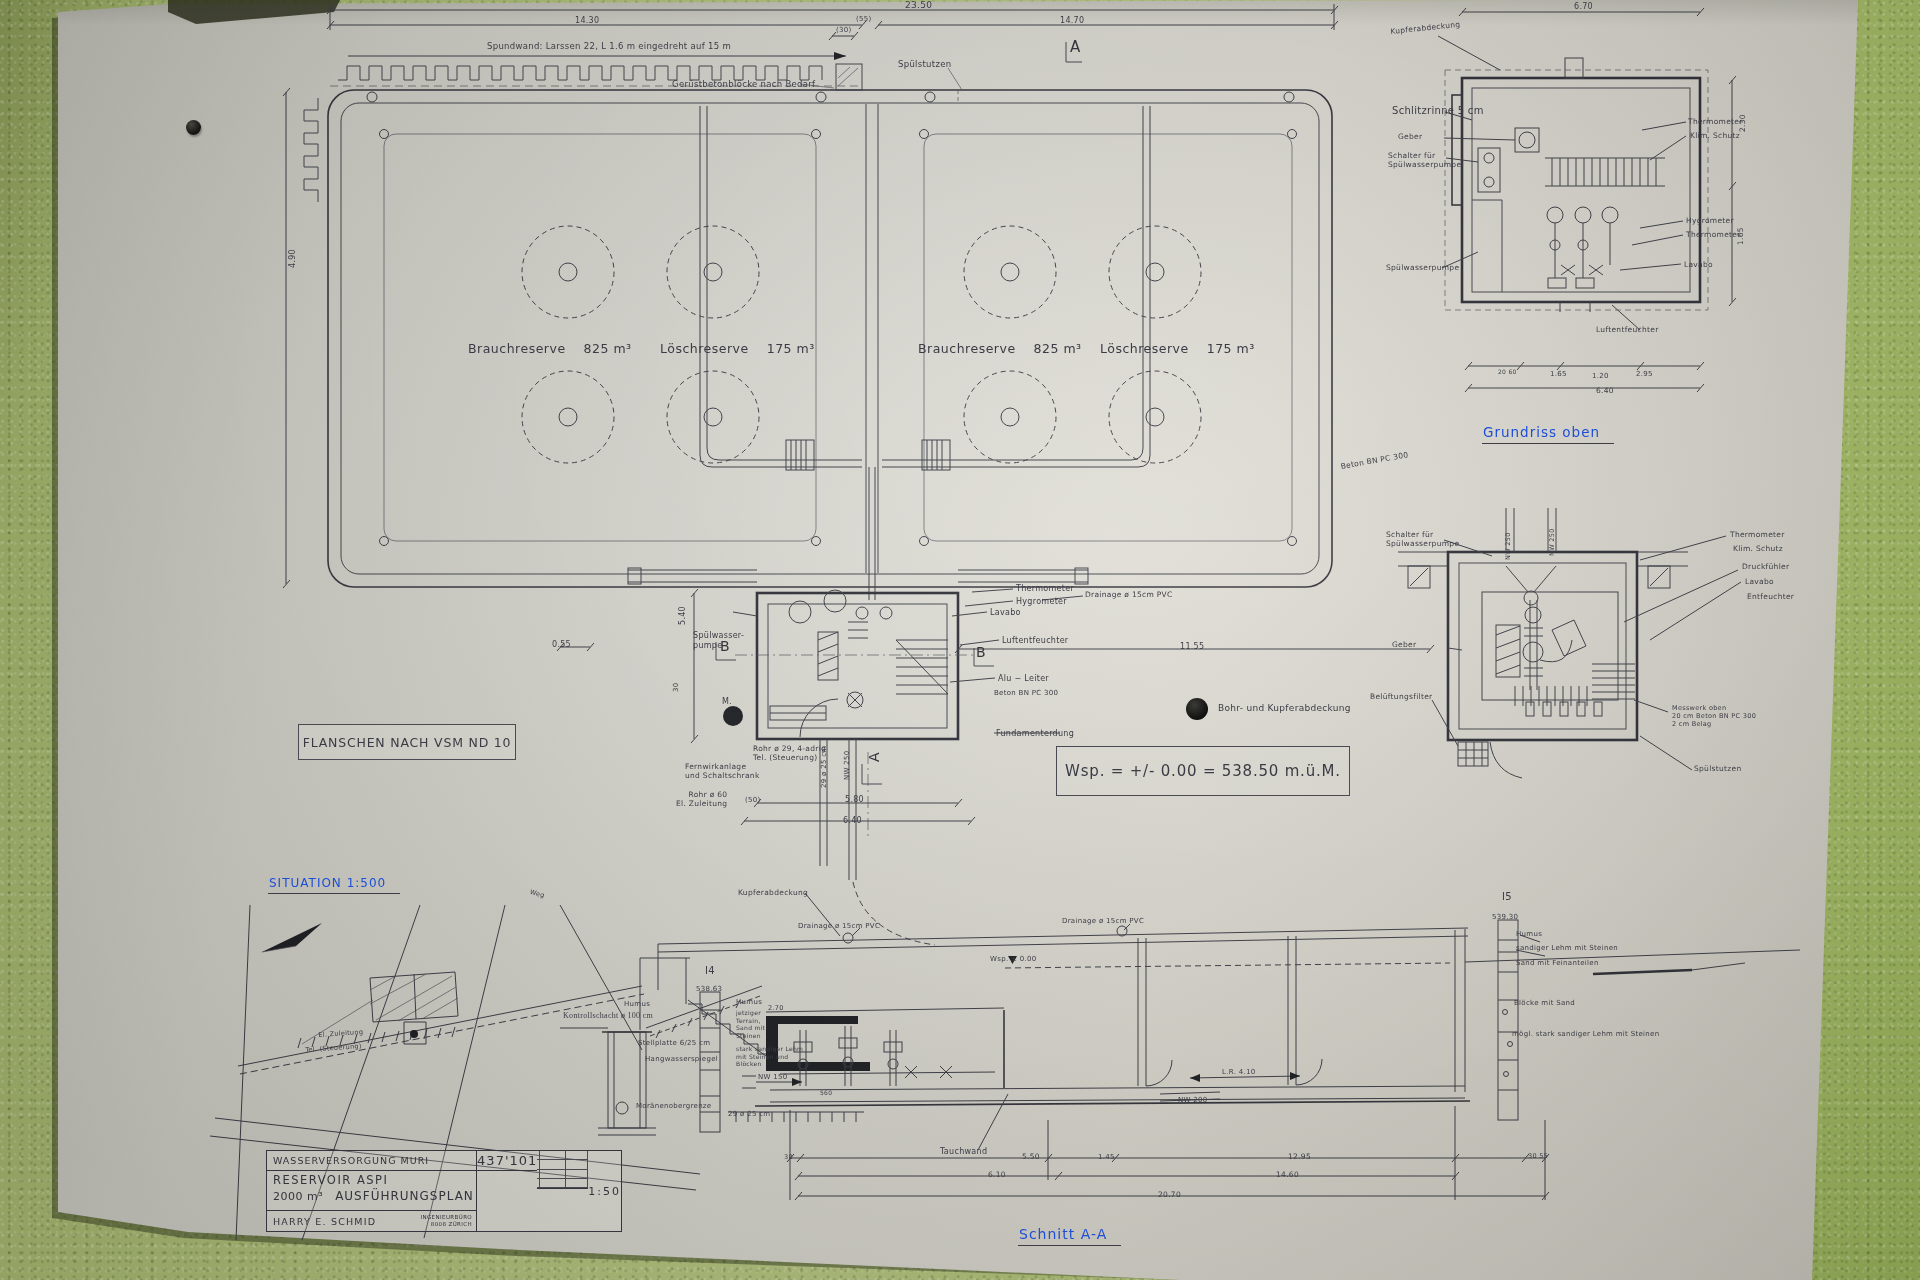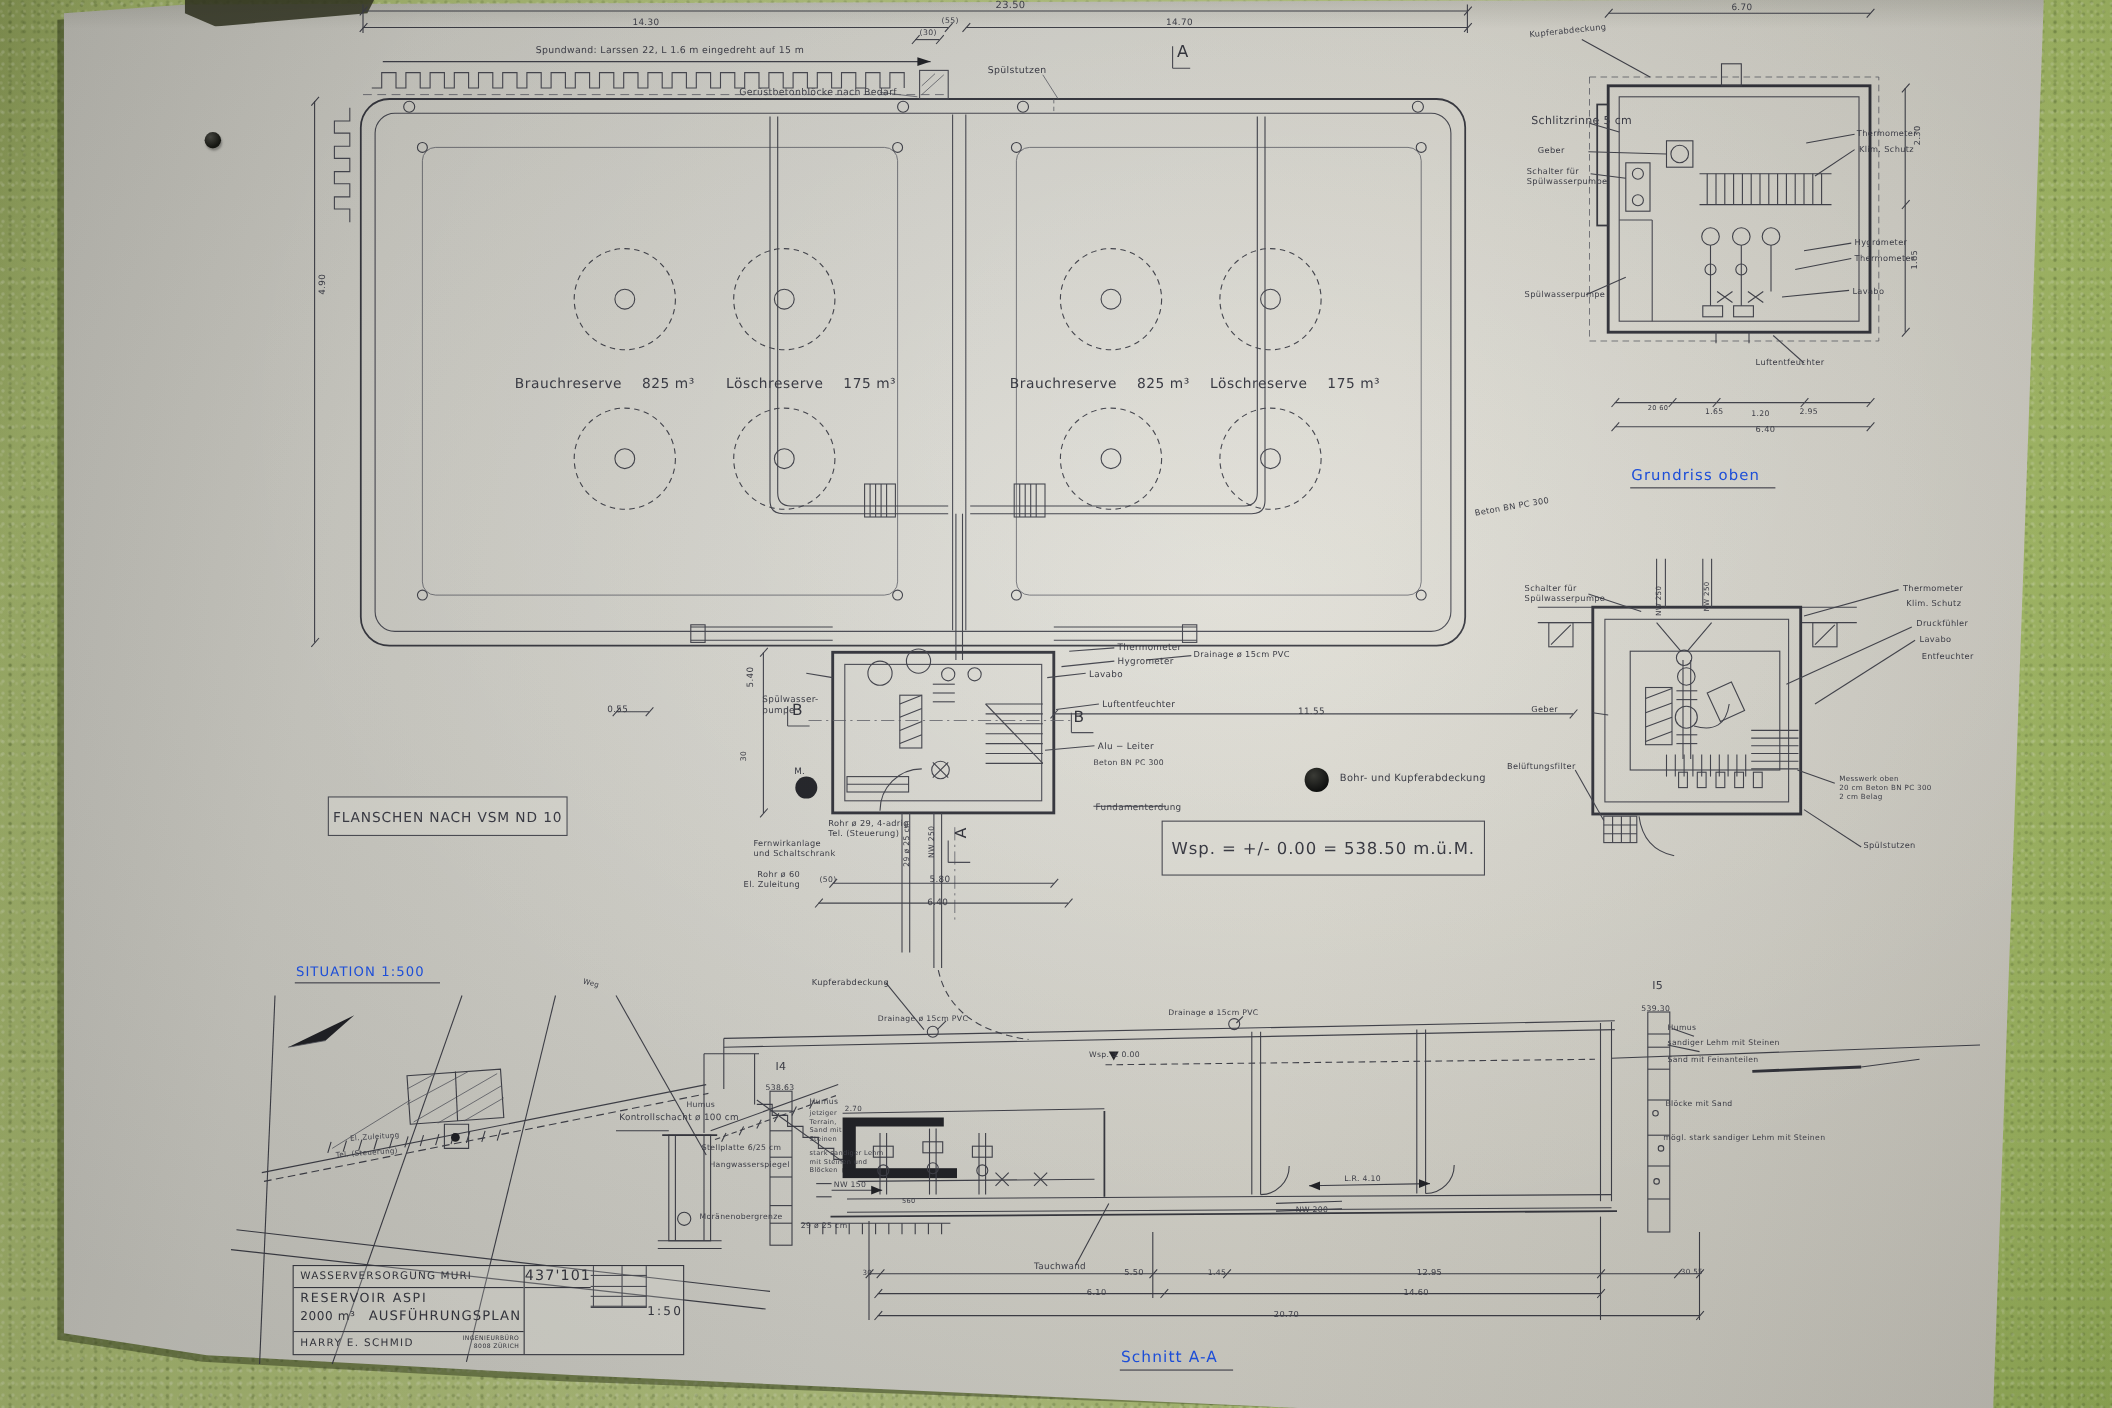--- a/index.html
+++ b/index.html
@@ -656,21 +656,21 @@
     <div class="ann" style="left: 531px; top: 888px; font-size: 6.5px; transform: rotate(15deg);">Weg</div>
     <div class="ann" style="left: 318px; top: 1031px; font-size: 6.5px; transform: rotate(-4deg);">El. Zuleitung</div>
     <div class="ann" style="left: 305px; top: 1046px; font-size: 6.5px; transform: rotate(-4deg);">Tel. (Steuerung)</div>
     <div class="ann" style="left: 738px; top: 888px; font-size: 7.5px;">Kupferabdeckung</div>
     <div class="ann" style="left: 798px; top: 922px; font-size: 7px;">Drainage  ø 15cm  PVC</div>
     <div class="ann" style="left: 1062px; top: 917px; font-size: 7px;">Drainage  ø 15cm  PVC</div>
     <div class="ann" style="left: 705px; top: 965px; font-size: 10px;">I4</div>
     <div class="ann" style="left: 696px; top: 985px; font-size: 7px;">538.63</div>
     <div class="ann" style="left: 1502px; top: 891px; font-size: 10px;">I5</div>
     <div class="ann" style="left: 1492px; top: 913px; font-size: 7px;">539.30</div>
-    <div class="ann" style="left: 563px; top: 1011px; font-size: 8px;">Kontrollschacht ø 100 cm</div>
+    <div class="ann" style="left: 563px; top: 1011px; font-size: 8px; font-family: Liberation Serif, serif;">Kontrollschacht ø 100 cm</div>
     <div class="ann" style="left: 624px; top: 1000px; font-size: 7px;">Humus</div>
     <div class="ann" style="left: 638px; top: 1039px; font-size: 7px;">Stellplatte   6/25 cm</div>
     <div class="ann" style="left: 645px; top: 1055px; font-size: 7px;">Hangwasserspiegel</div>
     <div class="ann" style="left: 636px; top: 1102px; font-size: 7px;">Moränenobergrenze</div>
     <div class="ann" style="left: 736px; top: 998px; font-size: 7px;">Humus</div>
     <div class="ann" style="left: 736px; top: 1009px; font-size: 6px;">jetziger
 Terrain,
 Sand mit
 Steinen</div>
     <div class="ann" style="left: 736px; top: 1045px; font-size: 6px;">stark sandiger Lehm

